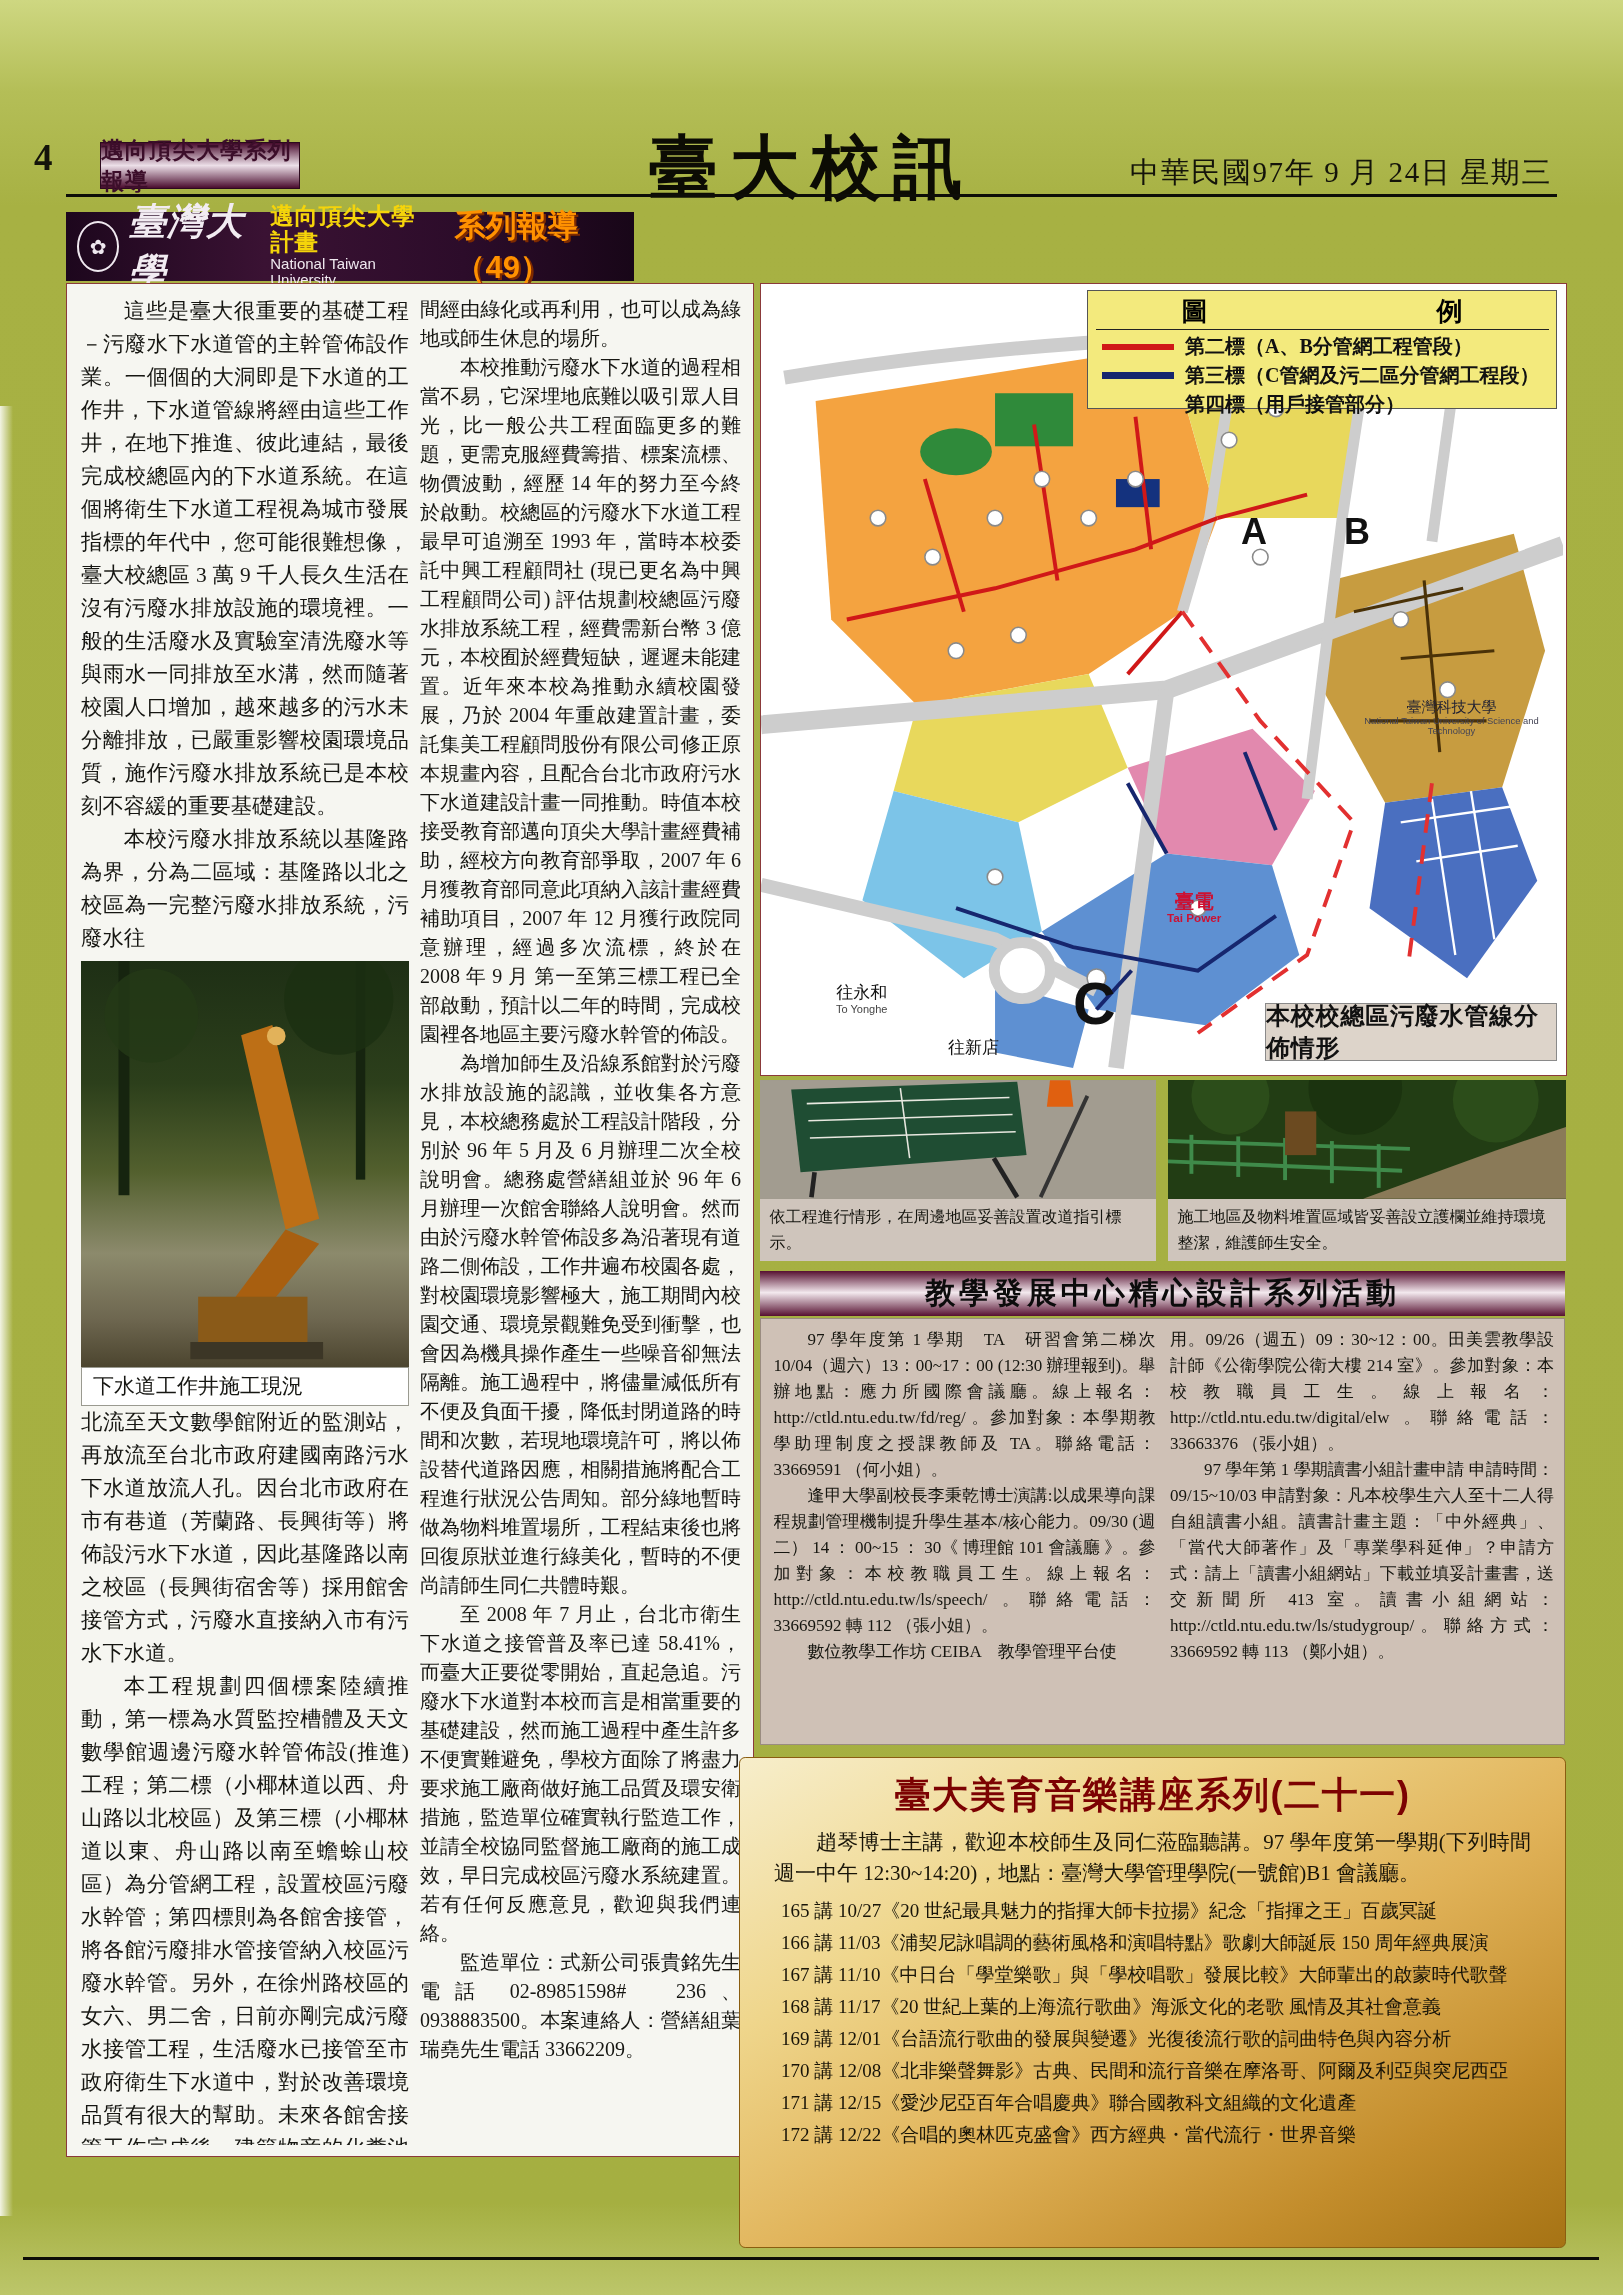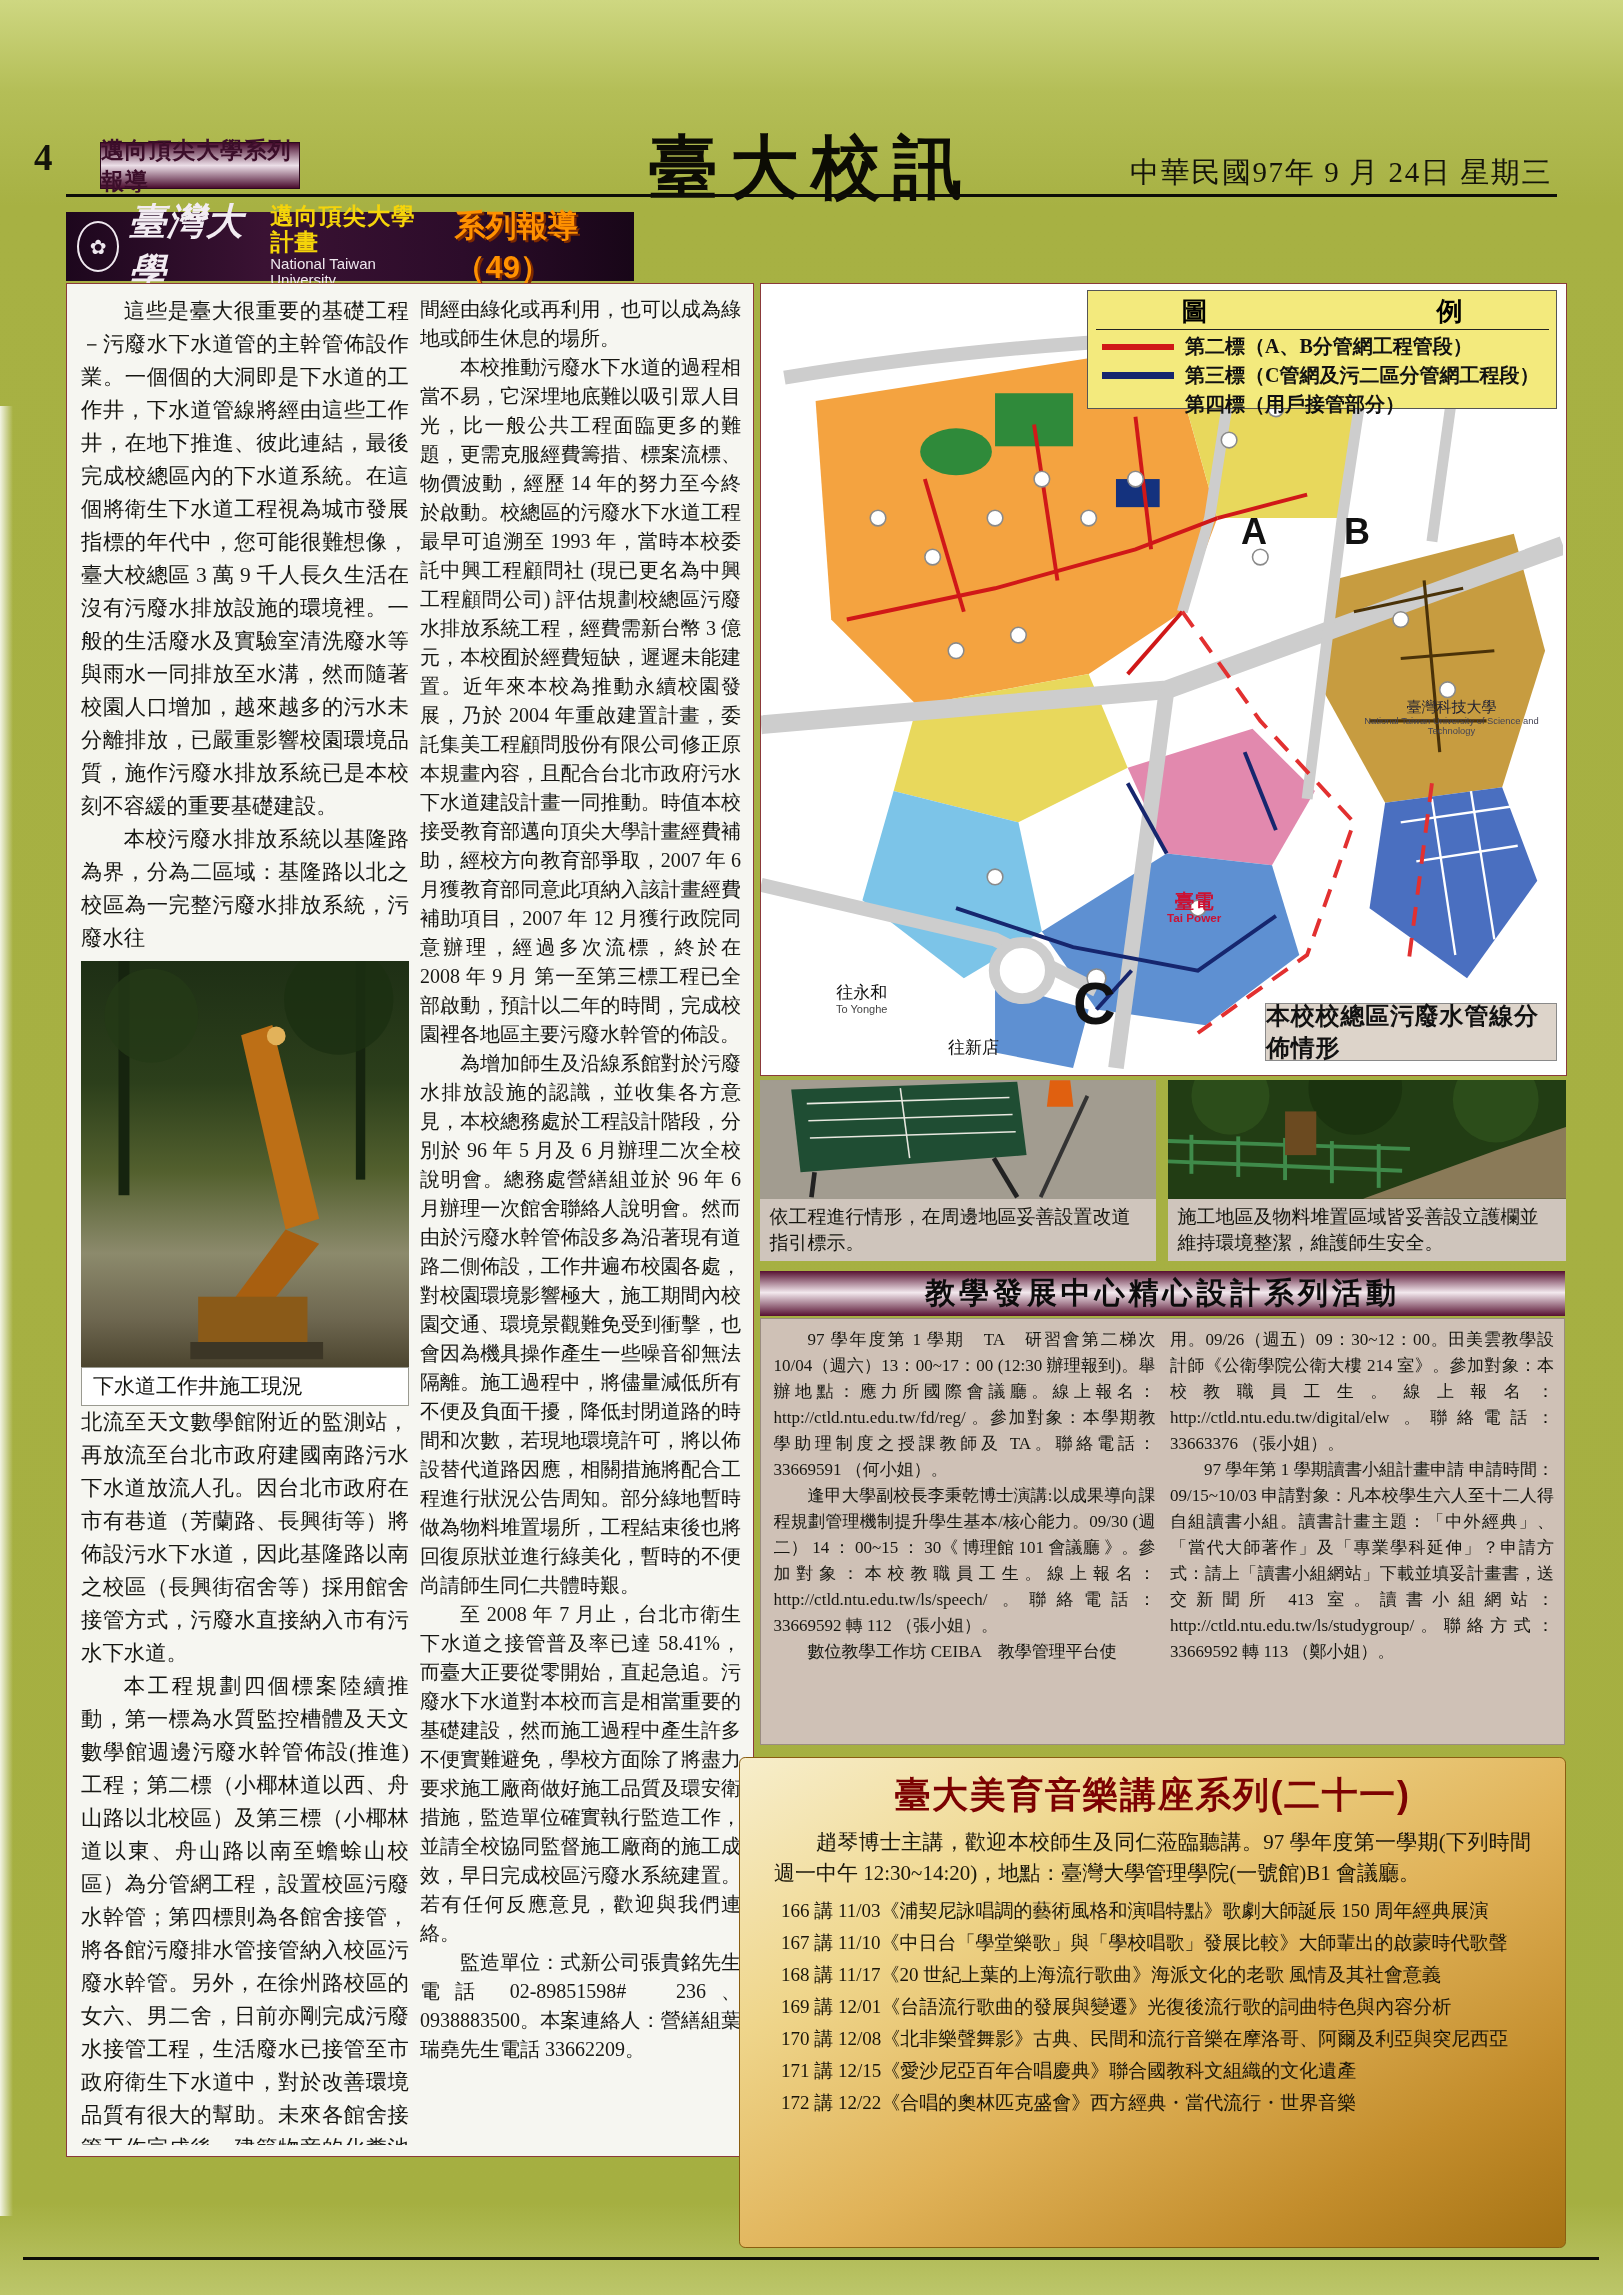--- a/index.html
+++ b/index.html
@@ -63,21 +63,21 @@
   .lbl-yonghe{left:75px;top:700px;font-size:17px;}
   .lbl-yonghe small{display:block;font-size:11px;color:#444;}
   .lbl-xindian{left:187px;top:755px;font-size:17px;}
   .lbl-ntust{left:593px;top:415px;width:195px;font-size:15px;color:#223;}
   .lbl-ntust small{display:block;font-size:9.4px;color:#445;}
   .map-caption{left:504px;top:719px;width:290px;height:56px;background:#ddd4ca;border:0.8px solid #8a8a8a;
        display:flex;align-items:center;justify-content:center;font-size:24px;letter-spacing:0.8px;color:#111;font-weight:bold;}
   
   .photo2{left:760px;top:1080px;width:396px;height:119px;overflow:hidden;background:#a09a8e;}
   .photo3{left:1168px;top:1080px;width:398px;height:119px;overflow:hidden;background:#223d14;}
-  .pcap{top:1199px;height:62px;background:#cfc5bc;font-size:19px;line-height:26.5px;padding:4.7px 9.4px;
+  .pcap{top:1199px;height:62px;background:#cfc5bc;font-size:16px;line-height:26.5px;padding:4.7px 9.4px;
        color:#14140e;box-sizing:border-box;}
   .pcap2{left:760px;width:396px;}
   .pcap3{left:1168px;width:398px;}
   
   .teach-banner{left:760px;top:1271px;width:805px;height:45px;display:flex;align-items:center;justify-content:center;
        background:linear-gradient(180deg,#561030 0%,#f3e9ee 48%,#561030 100%);
        font-size:30px;font-weight:bold;letter-spacing:3.9px;color:#0c0c0c;font-family:"Liberation Sans",sans-serif;}
   .teach-body{left:760px;top:1318px;width:805px;height:427px;background:#cfc1b6;border:0.8px solid #9a8c80;box-sizing:border-box;}
   .tcol{position:absolute;top:7.8px;height:412px;overflow:hidden;font-size:17px;line-height:26px;color:#15150f;}
   .tcol p{margin:0;text-align:justify;text-indent:2em;}
@@ -320,20 +320,21 @@
     <div class="tcol tcol2 cont-first">
         <p>用。09/26（週五）09：30~12：00。田美雲教學設計師《公衛學院公衛大樓 214 室》。參加對象：本校教職員工生。線上報名： http://ctld.ntu.edu.tw/digital/elw 。聯絡電話： 33663376 （張小姐）。</p>
         <p>97 學年第 1 學期讀書小組計畫申請 申請時間：09/15~10/03 申請對象：凡本校學生六人至十二人得自組讀書小組。讀書計畫主題：「中外經典」、「當代大師著作」及「專業學科延伸」？申請方式：請上「讀書小組網站」下載並填妥計畫書，送交新聞所 413 室。讀書小組網站： http://ctld.ntu.edu.tw/ls/studygroup/。聯絡方式： 33669592 轉 113 （鄭小姐）。</p>
       </div>
   </div>
 
   <div class="abs music-box">
     <div class="music-title">臺大美育音樂講座系列(二十一)</div>
     <div class="music-intro">趙琴博士主講，歡迎本校師生及同仁蒞臨聽講。97 學年度第一學期(下列時間週一中午 12:30~14:20)，地點：臺灣大學管理學院(一號館)B1 會議廳。</div>
     <div class="music-list">
+        <p>165 講 10/27《20 世紀最具魅力的指揮大師卡拉揚》紀念「指揮之王」百歲冥誕</p>
         <p>166 講 11/03《浦契尼詠唱調的藝術風格和演唱特點》歌劇大師誕辰 150 周年經典展演</p>
         <p>167 講 11/10《中日台「學堂樂歌」與「學校唱歌」發展比較》大師輩出的啟蒙時代歌聲</p>
         <p>168 講 11/17《20 世紀上葉的上海流行歌曲》海派文化的老歌 風情及其社會意義</p>
         <p>169 講 12/01《台語流行歌曲的發展與變遷》光復後流行歌的詞曲特色與內容分析</p>
         <p>170 講 12/08《北非樂聲舞影》古典、民間和流行音樂在摩洛哥、阿爾及利亞與突尼西亞</p>
         <p>171 講 12/15《愛沙尼亞百年合唱慶典》聯合國教科文組織的文化遺產</p>
         <p>172 講 12/22《合唱的奧林匹克盛會》西方經典・當代流行・世界音樂</p>
       </div>
   </div>
 

